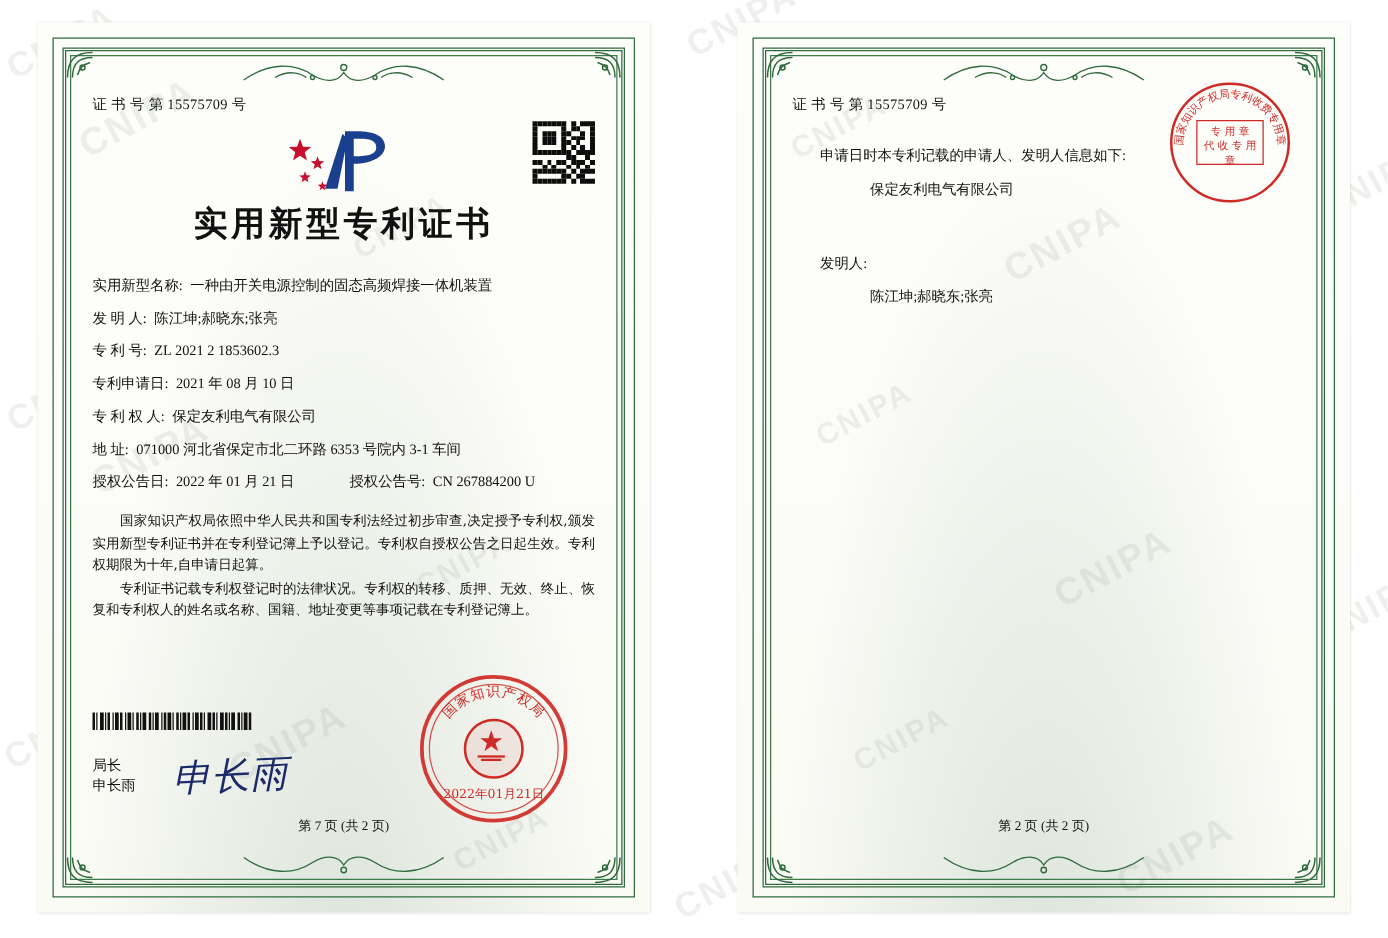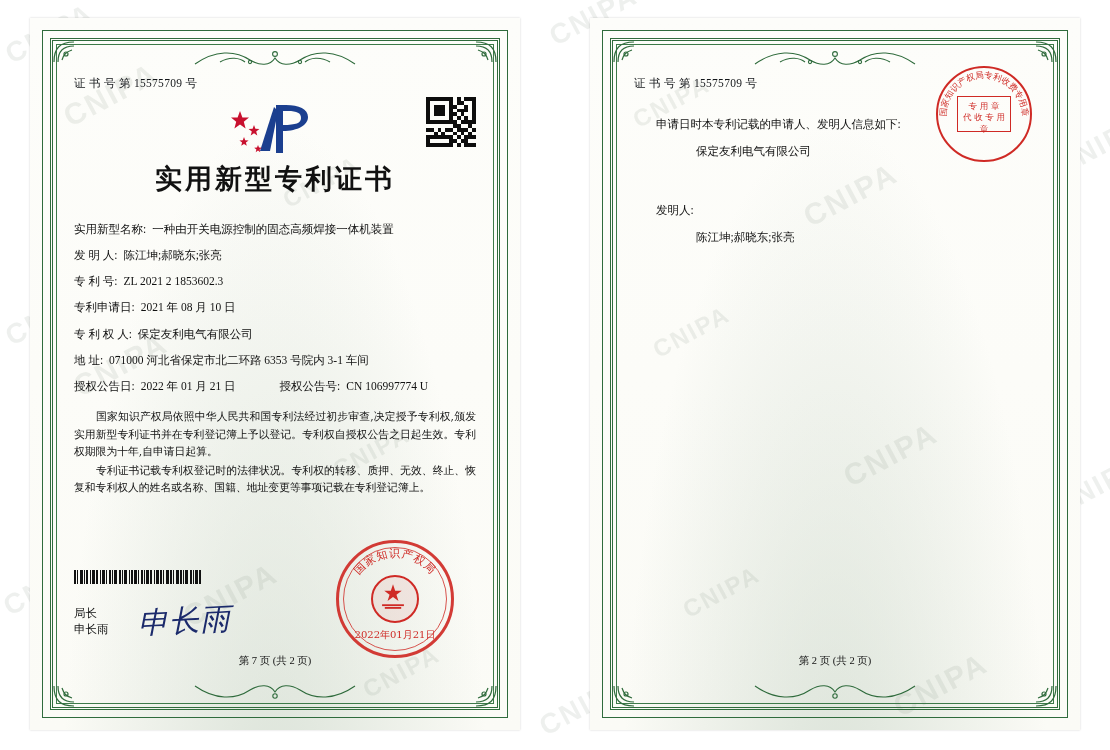--- a/index.html
+++ b/index.html
@@ -638,21 +638,21 @@
           <span class="fvalue">保定友利电气有限公司</span>
         </div>
         <div class="frow">
           <span class="flabel">地      址:</span>
           <span class="fvalue">071000 河北省保定市北二环路 6353 号院内 3-1 车间</span>
         </div>
         <div class="frow two">
           <span class="flabel">授权公告日:</span>
           <span class="fvalue">2022 年 01 月 21 日</span>
           <span class="flabel second-label">授权公告号:</span>
-          <span class="fvalue">CN 106997774 U</span>
+          <span class="fvalue">CN 267884200 U</span>
         </div>
       </div>
 
       <div class="para">国家知识产权局依照中华人民共和国专利法经过初步审查,决定授予专利权,颁发实用新型专利证书并在专利登记簿上予以登记。专利权自授权公告之日起生效。专利权期限为十年,自申请日起算。</div>
       <div class="para">专利证书记载专利权登记时的法律状况。专利权的转移、质押、无效、终止、恢复和专利权人的姓名或名称、国籍、地址变更等事项记载在专利登记簿上。</div>
 
       <div class="barcode">
         <i style="width:2px"></i>
           <i style="width:1px;background:transparent"></i>
           <i style="width:1px"></i>

